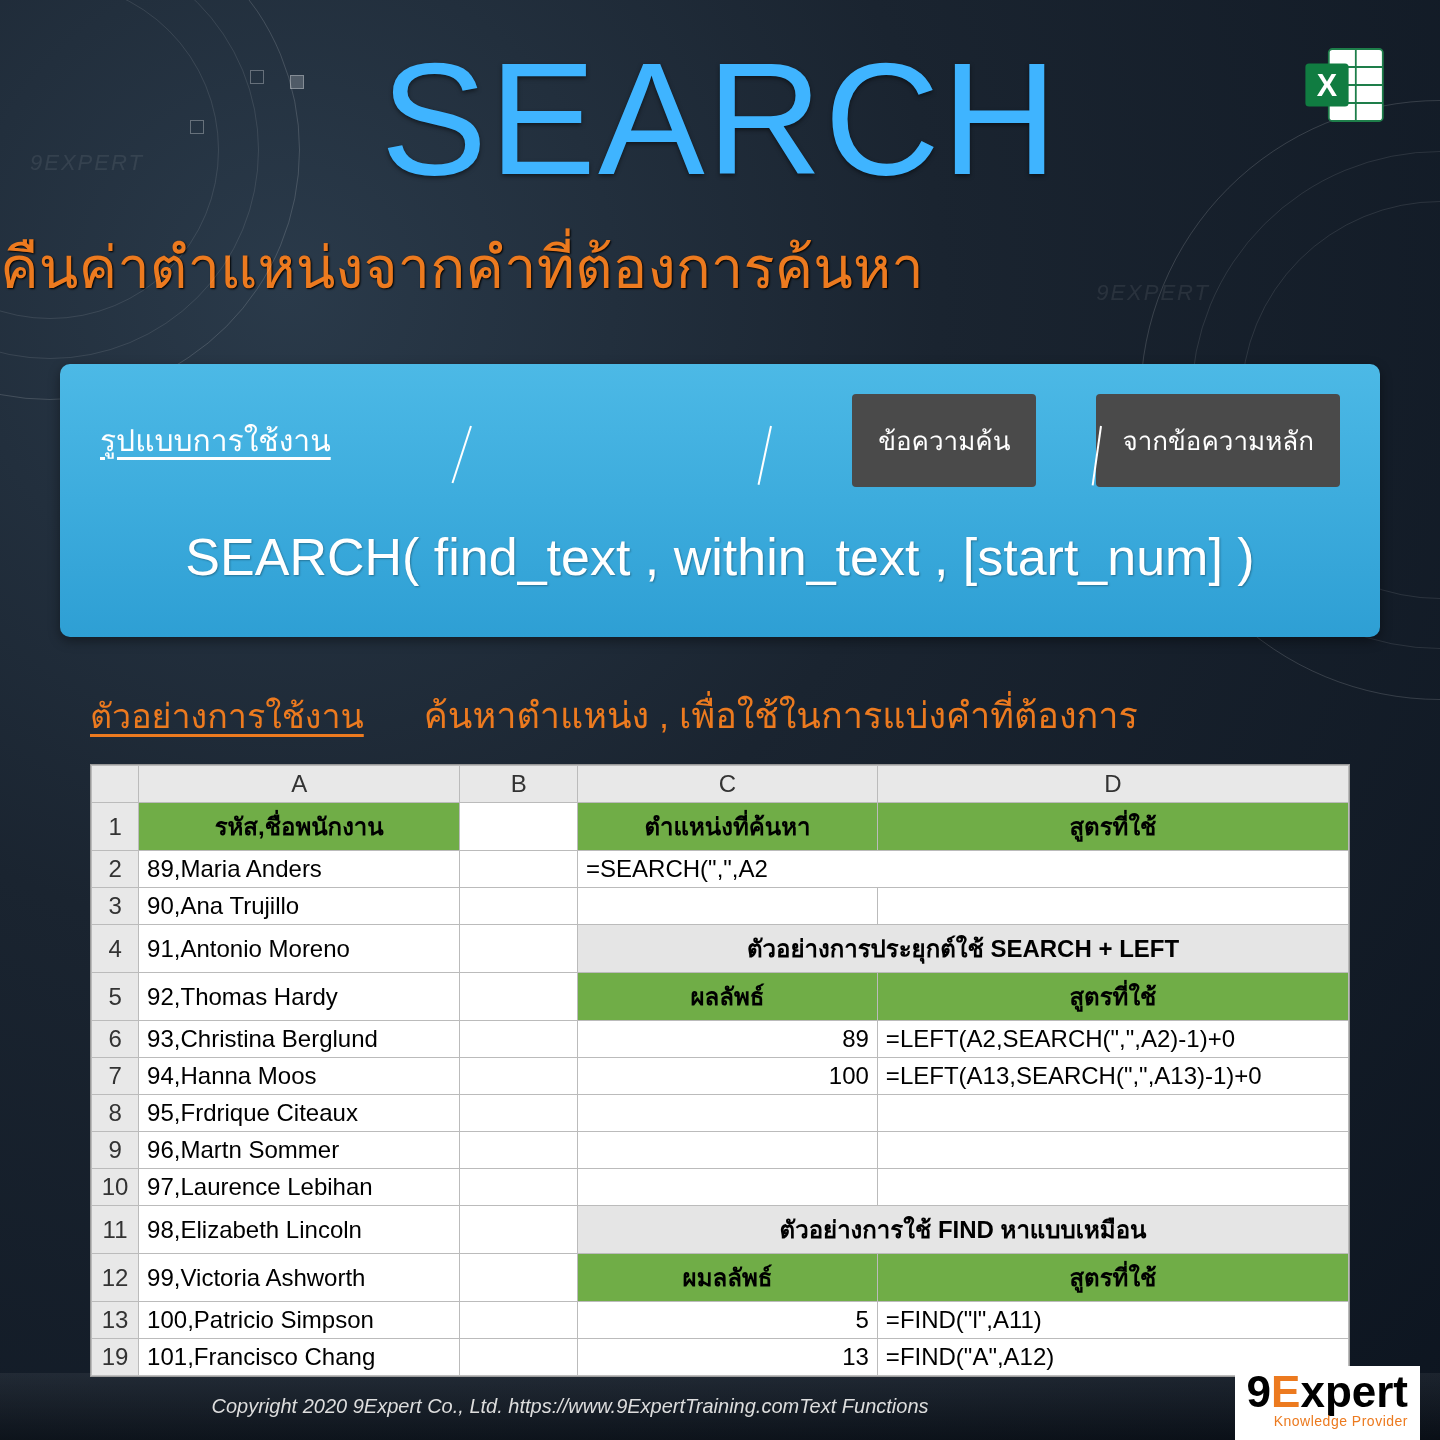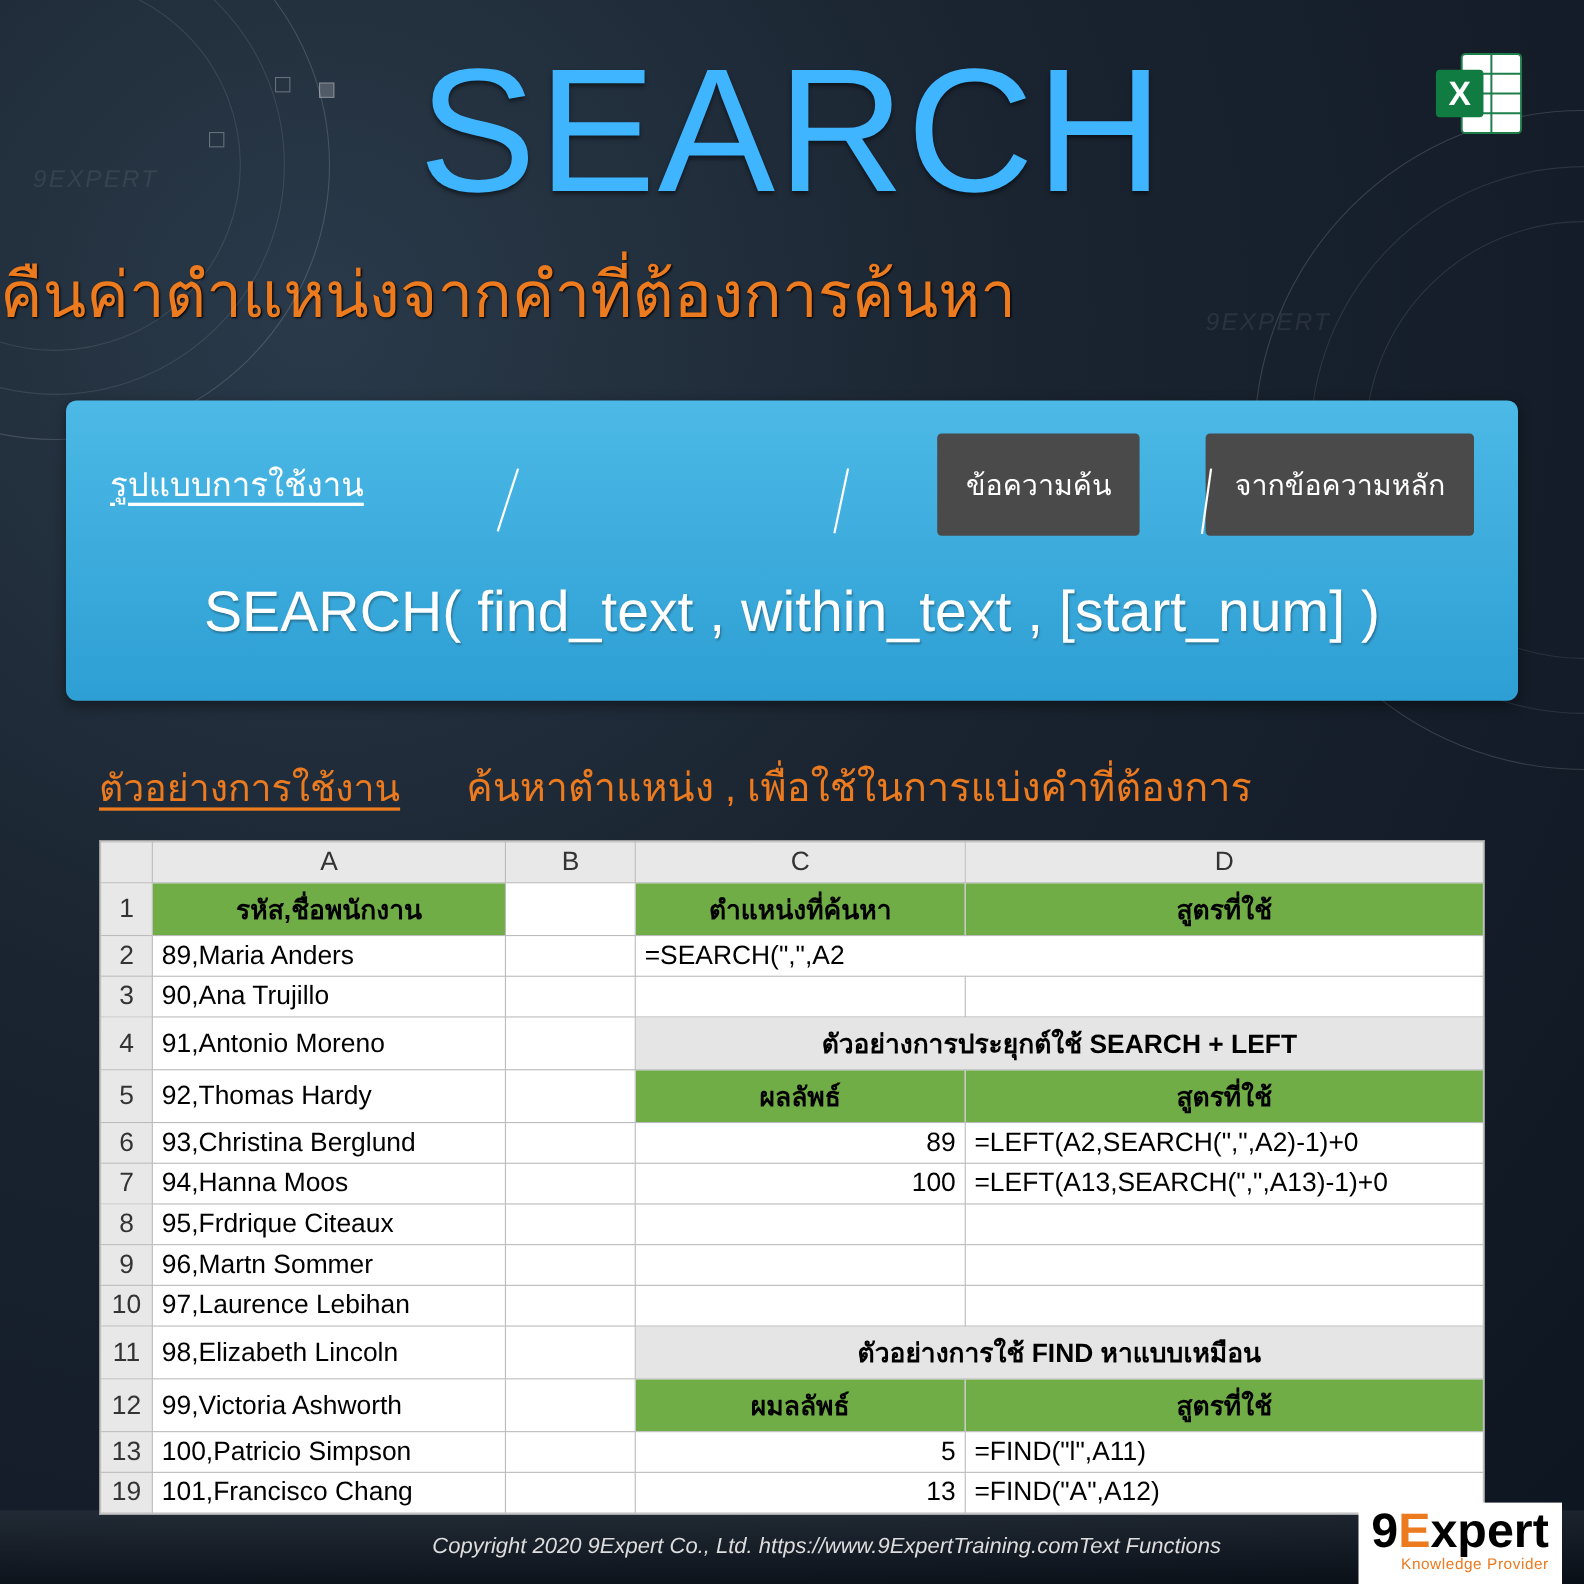--- a/index.html
+++ b/index.html
@@ -194,21 +194,21 @@
 
   .num-right { text-align: right; }
 
   .footer {
     position: absolute;
     bottom: 0; left: 0; right: 0;
     height: 67px;
     background: linear-gradient(180deg, rgba(255,255,255,0.06) 0%, rgba(0,0,0,0.3) 100%);
     display: flex;
     align-items: center;
-    justify-content: flex-end;
+    justify-content: center;
     padding: 0 30px;
     color: #ddd;
     font-size: 20px;
     font-style: italic;
   }
 
   .footer-right {
     display: flex;
     align-items: center;
     gap: 100px;

